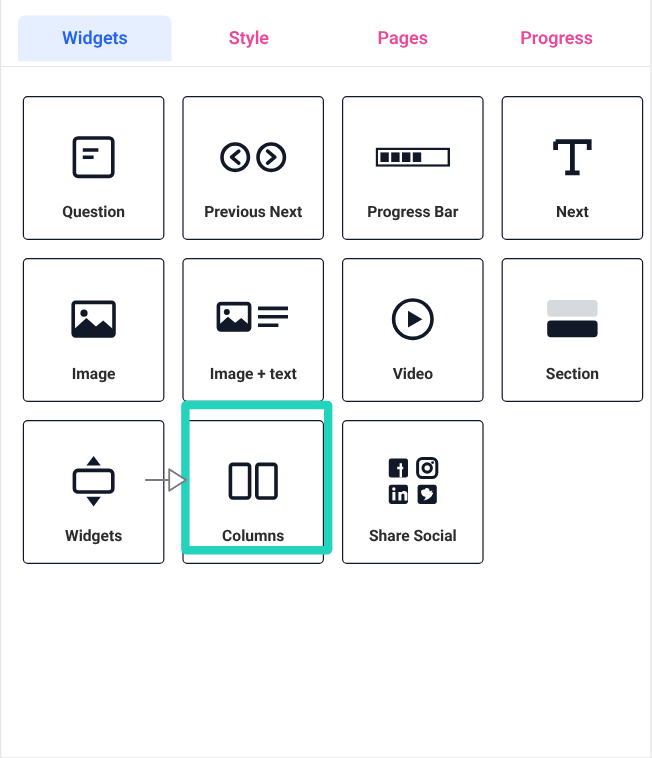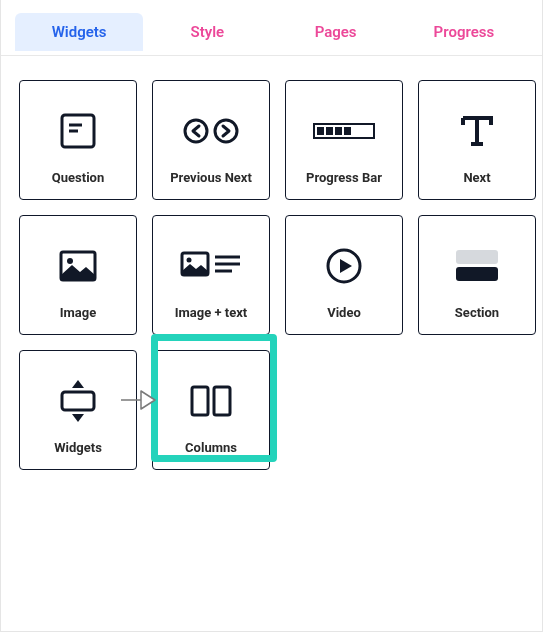--- a/index.html
+++ b/index.html
@@ -211,20 +211,42 @@
     <div class="widget-card">
       <div class="widget-icon">
         <svg width="44" height="34" viewBox="0 0 44 34">
           <rect x="3" y="3" width="16" height="28" rx="2" fill="none" stroke="#111827" stroke-width="3"></rect>
           <rect x="25" y="3" width="16" height="28" rx="2" fill="none" stroke="#111827" stroke-width="3"></rect>
         </svg>
       </div>
       <div class="widget-label">Columns</div>
     </div>
 
+    <div class="widget-card">
+      <div class="widget-icon">
+        <svg width="44" height="42" viewBox="0 0 44 42">
+
+          <rect x="2" y="2" width="16" height="16" rx="2" fill="#111827"></rect>
+          <path d="M 12 6 L 12 18 M 9 10 L 14 10" stroke="#fff" stroke-width="2" fill="none"></path>
+
+          <rect x="26" y="2" width="16" height="16" rx="4" fill="none" stroke="#111827" stroke-width="2.5"></rect>
+          <circle cx="34" cy="10" r="3.5" fill="none" stroke="#111827" stroke-width="2.5"></circle>
+          <circle cx="38.5" cy="5.5" r="1.2" fill="#111827"></circle>
+
+          <rect x="2" y="24" width="16" height="16" rx="2" fill="#111827"></rect>
+          <rect x="5" y="30" width="2.5" height="7" fill="#fff"></rect>
+          <circle cx="6.2" cy="27.5" r="1.4" fill="#fff"></circle>
+          <path d="M 10 30 L 10 37 L 12.5 37 L 12.5 32.5 C 12.5 31 15 31 15 32.5 L 15 37 L 17.5 37 L 17.5 31.5 C 17.5 28.5 13 28.8 12.5 30.5 L 12.5 30 Z" fill="#fff"></path>
+
+          <rect x="26" y="24" width="16" height="16" rx="2" fill="#111827"></rect>
+          <path d="M 29 29 C 29 29 30 27.5 32 28 C 33 25.5 36.5 27 36 29.5 L 38.5 28.5 L 37.5 30.5 L 39 30.5 C 39 30.5 38 36.5 31 37 C 31 37 33 35.5 32.5 34 C 30 34 28.5 31 29 29 Z" fill="#fff"></path>
+        </svg>
+      </div>
+      <div class="widget-label">Share Social</div>
+    </div>
 
 
   </div>
 
   <div class="highlight-box"></div>
 
   <div class="arrow">
     <svg width="38" height="28" viewBox="0 0 38 28">
       <path d="M 2 14 L 22 14 L 22 5 L 36 14 L 22 23 L 22 14" fill="#fff" stroke="#7a7a7a" stroke-width="1.5" stroke-linejoin="round"></path>
     </svg>

